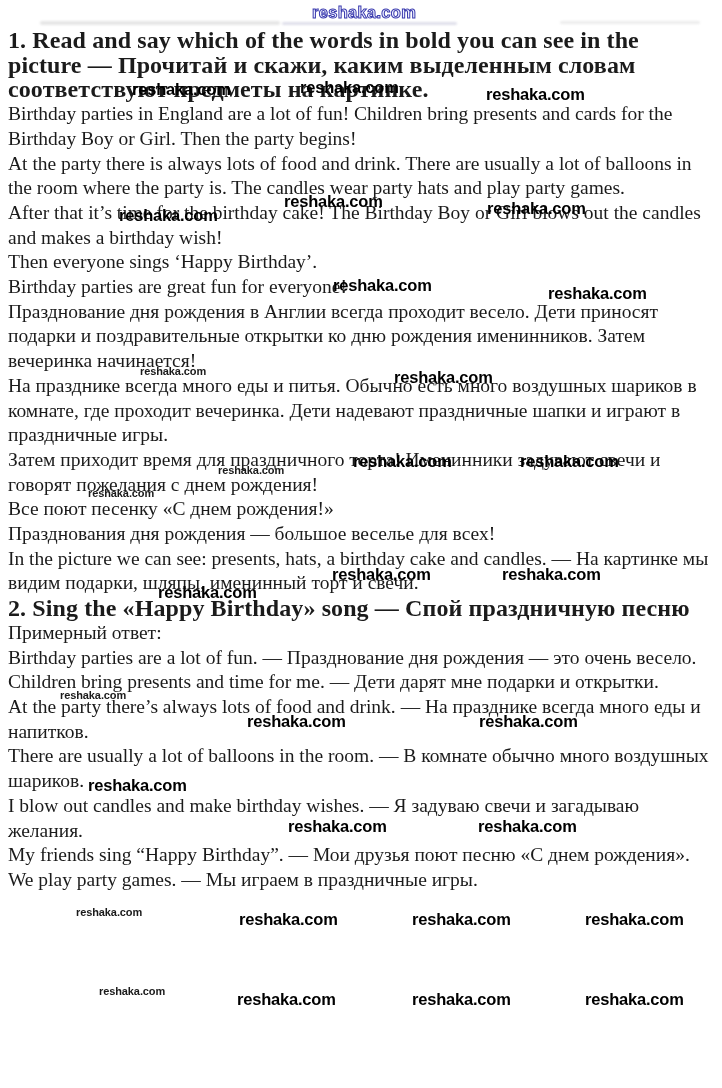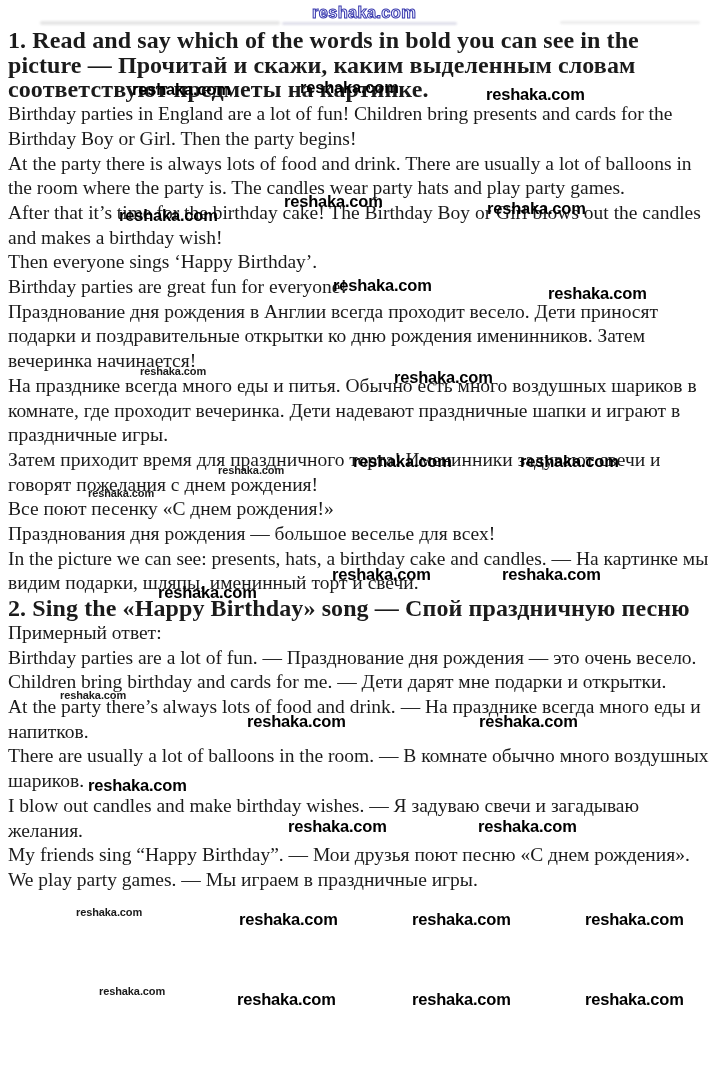--- a/index.html
+++ b/index.html
@@ -82,21 +82,21 @@
       <p class="para">Birthday parties are great fun for everyone!</p>
       <p class="para">Празднование дня рождения в Англии всегда проходит весело. Дети приносят подарки и поздравительные открытки ко дню рождения именинников. Затем вечеринка начинается!</p>
       <p class="para">На празднике всегда много еды и питья. Обычно есть много воздушных шариков в комнате, где проходит вечеринка. Дети надевают праздничные шапки и играют в праздничные игры.</p>
       <p class="para">Затем приходит время для праздничного торта! Именинники задувают свечи и говорят пожелания с днем рождения!</p>
       <p class="para">Все поют песенку «С днем рождения!»</p>
       <p class="para">Празднования дня рождения — большое веселье для всех!</p>
       <p class="para">In the picture we can see: presents, hats, a birthday cake and candles. — На картинке мы видим подарки, шляпы, именинный торт и свечи.</p>
       <p class="heading">2. Sing the «Happy Birthday» song — Спой праздничную песню</p>
       <p class="para">Примерный ответ:</p>
       <p class="para">Birthday parties are a lot of fun. — Празднование дня рождения — это очень весело.</p>
-      <p class="para">Children bring birthday and cards for me. — Дети дарят мне подарки и открытки.</p>
+      <p class="para">Children bring presents and time for me. — Дети дарят мне подарки и открытки.</p>
       <p class="para"><b>At the party there’s always lots of food and drink.</b> — На празднике всегда много еды и напитков.</p>
       <p class="para">There are usually a lot of balloons in the room. — В комнате обычно много воздушных шариков.</p>
       <p class="para">I blow out candles and make birthday wishes. — Я задуваю свечи и загадываю желания.</p>
       <p class="para">My friends sing “Happy Birthday”. — Мои друзья поют песню «С днем рождения».</p>
       <p class="para">We play party games. — Мы играем в праздничные игры.</p>
     </div>
   <div id="wm-layer">
       <span class="wm wm-blue" style="left: 312px; top: 3px;">reshaka.com</span>
       <span class="wm wm-bold" style="left: 132px; top: 80px;">reshaka.com</span>
       <span class="wm wm-bold" style="left: 300px; top: 78px;">reshaka.com</span>

